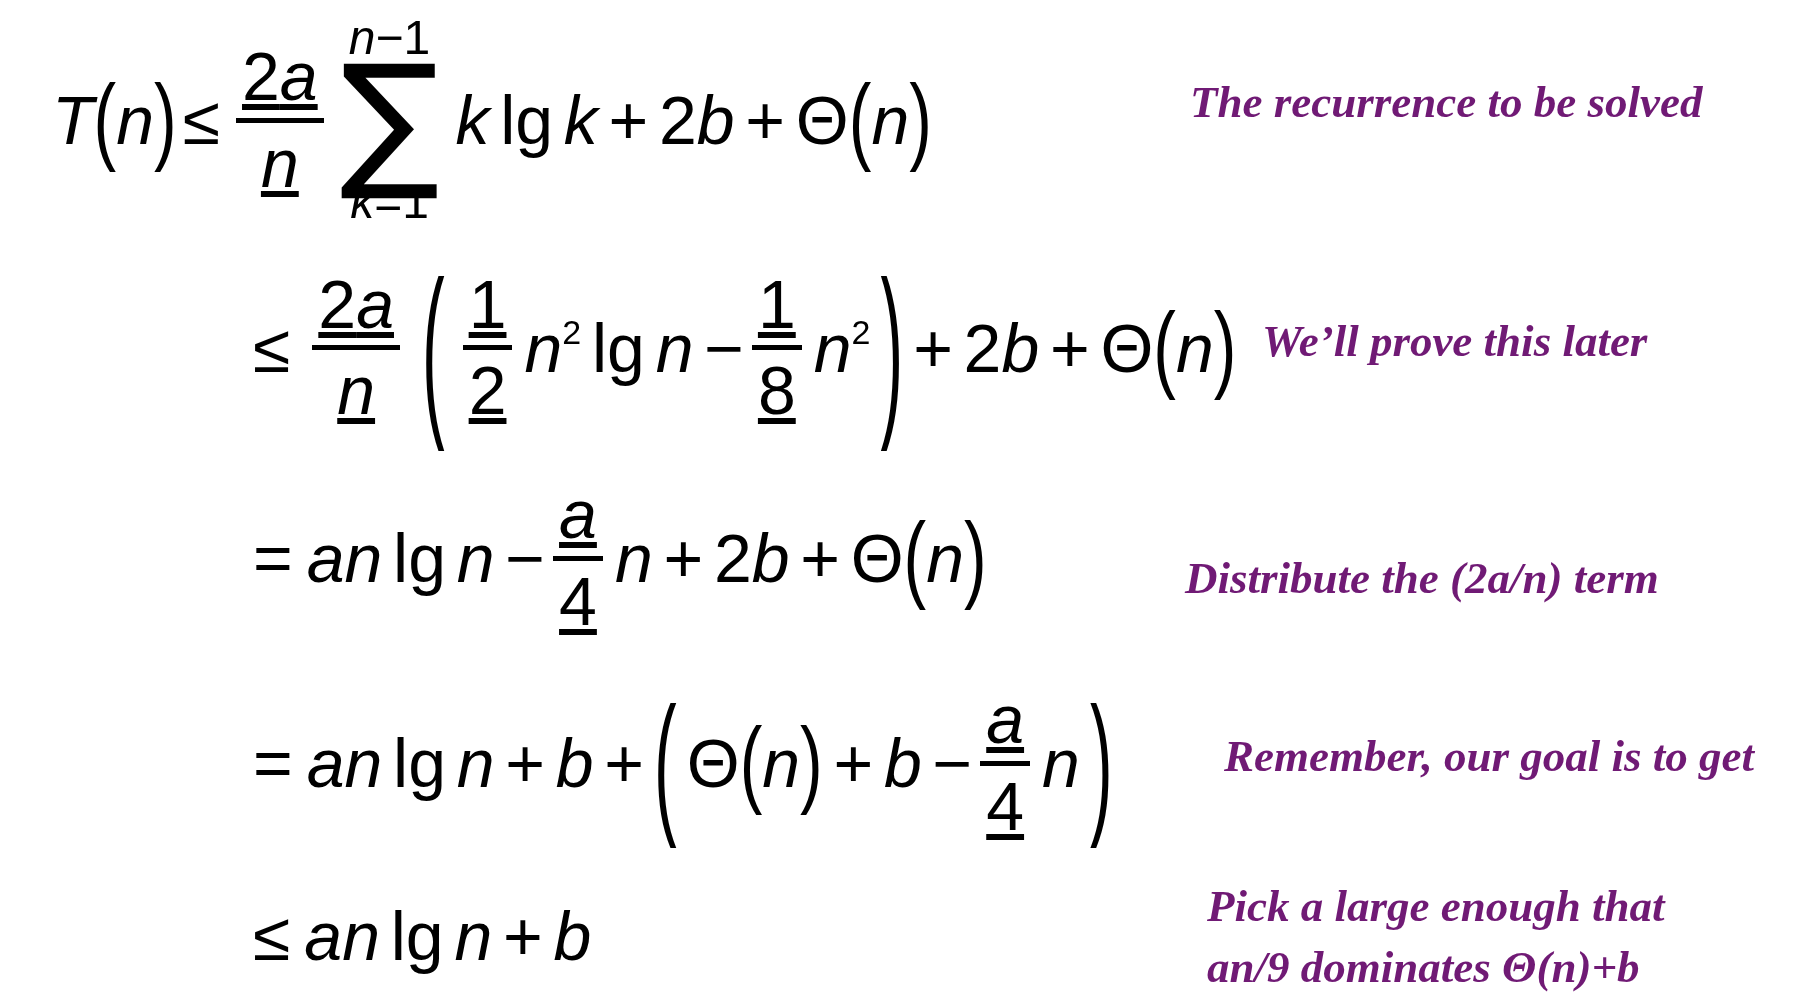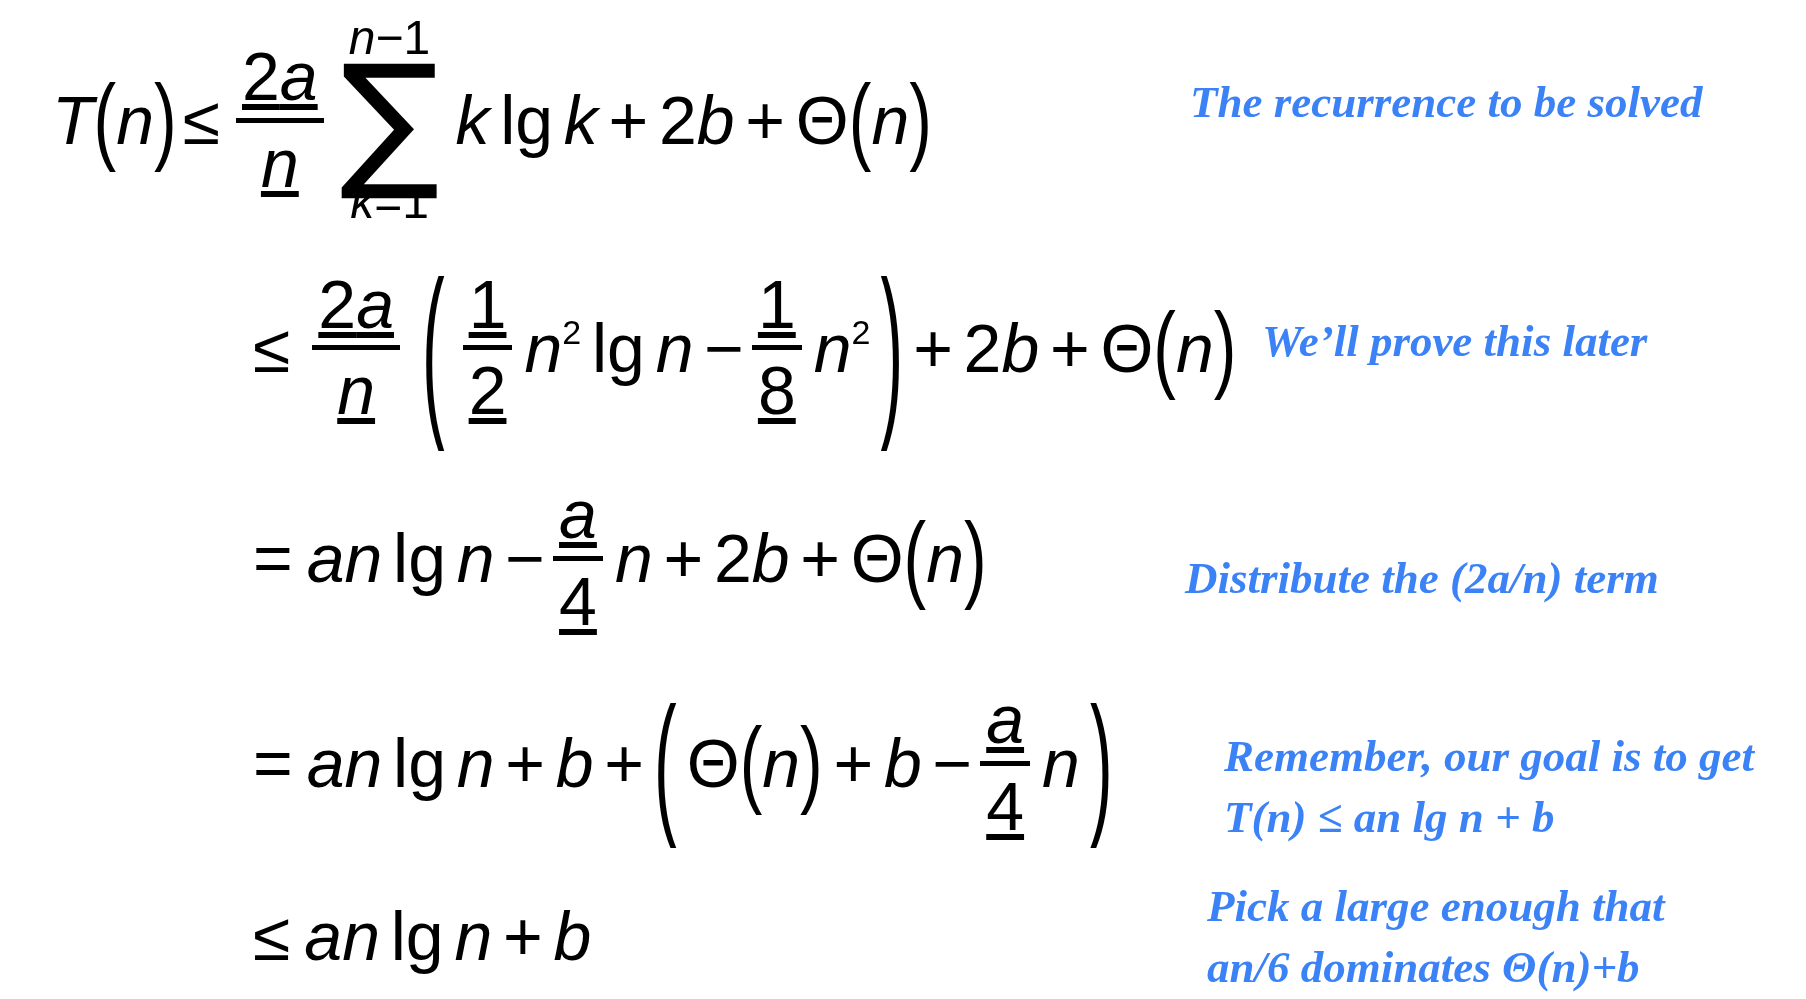--- a/index.html
+++ b/index.html
@@ -31,21 +31,21 @@
   .sum .sigma{font-family:"DejaVu Sans",sans-serif;font-size:148px;line-height:0.78;font-style:normal;}
   
   .bigp{display:inline-block;font-style:normal;transform-origin:50% 52%;margin:0 10px;}
   .bigp.h2{transform:scaleY(2.75);}
   .bigp.h4{transform:scaleY(2.30);}
   
   .ann{
     position:absolute;
     font-family:"Liberation Serif",serif;
     font-weight:bold;font-style:italic;
-    font-size:45px;line-height:1.36;color:#3b82f6;
+    font-size:45px;line-height:1.36;color:#701a75;
     white-space:nowrap;
   }
 </style>
 </head>
 <body>
 
 <div class="eq-row" style="left:52px;top:4px;height:232px;">
   <span data-tokens="eq1.pre"><span class="tk-v">T</span><span class="tk-p">(</span><span class="tk-v">n</span><span class="tk-p">)</span><span class="tk-rel">≤</span></span>
   <span class="frac">
     <span class="num" data-tokens="eq1.frac.num"><span class="tk-r">2</span><span class="tk-v">a</span></span>
@@ -112,23 +112,22 @@
   <span class="frac">
     <span class="num" data-tokens="eq4.frac.num"><span class="tk-v">a</span></span>
     <span class="bar"></span>
     <span class="den" data-tokens="eq4.frac.den"><span class="tk-r">4</span></span>
   </span>
   <span data-tokens="eq4.inner_tail"><span class="tk-v">n</span></span>
   <span class="bigp h4">)</span>
 </div>
 <div class="ann" style="left:1224px;top:726px;">
   <div>Remember, our goal is to get</div>
-  <div>T(n) ≤ an lg n + b</div>
 </div>
 
 <div class="eq-row" style="left:253px;top:880px;height:112px;">
   <span class="rel" data-tokens="eq5.rel"><span class="tk-r">≤</span></span>
   <span data-tokens="eq5.body"><span class="tk-v">an</span><span class="tk-r"> lg </span><span class="tk-v">n</span><span class="tk-r"> + </span><span class="tk-v">b</span></span>
 </div>
 <div class="ann" style="left:1182px;top:876px;margin-left:25px;">
   <div>Pick a large enough that</div>
-  <div>an/6 dominates Θ(n)+b</div>
+  <div>an/9 dominates Θ(n)+b</div>
 </div>
 
 </body></html>

